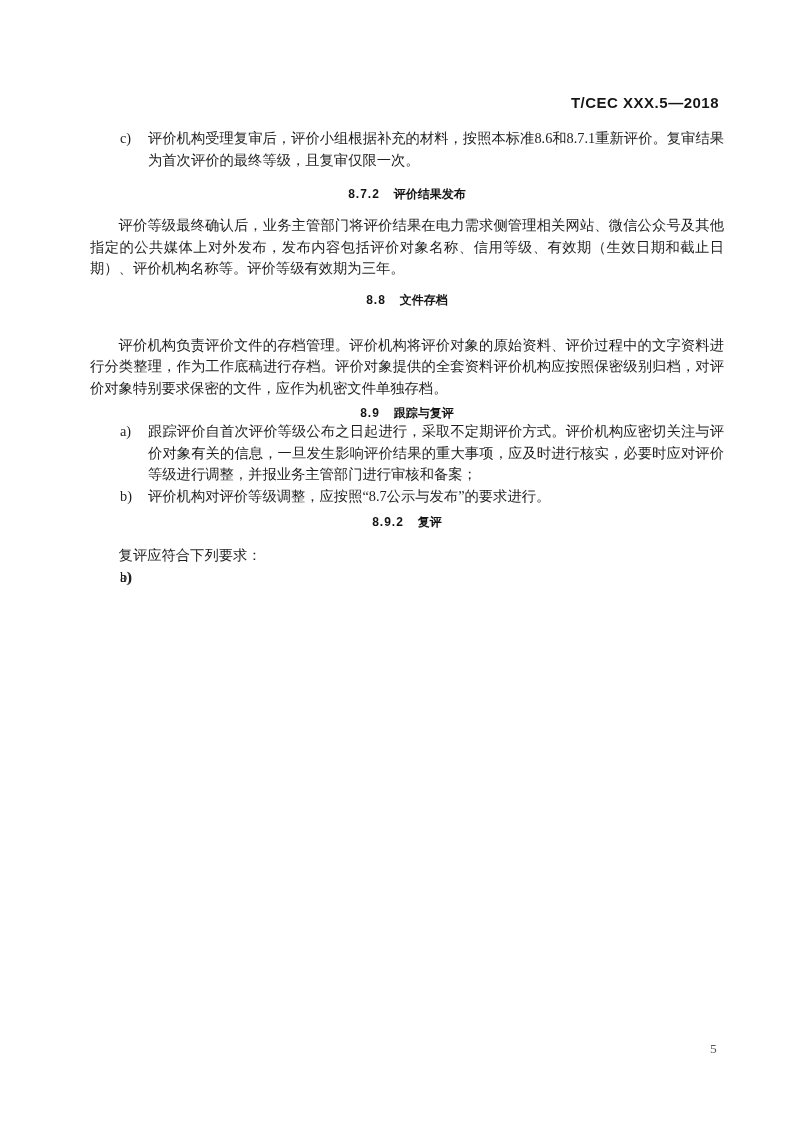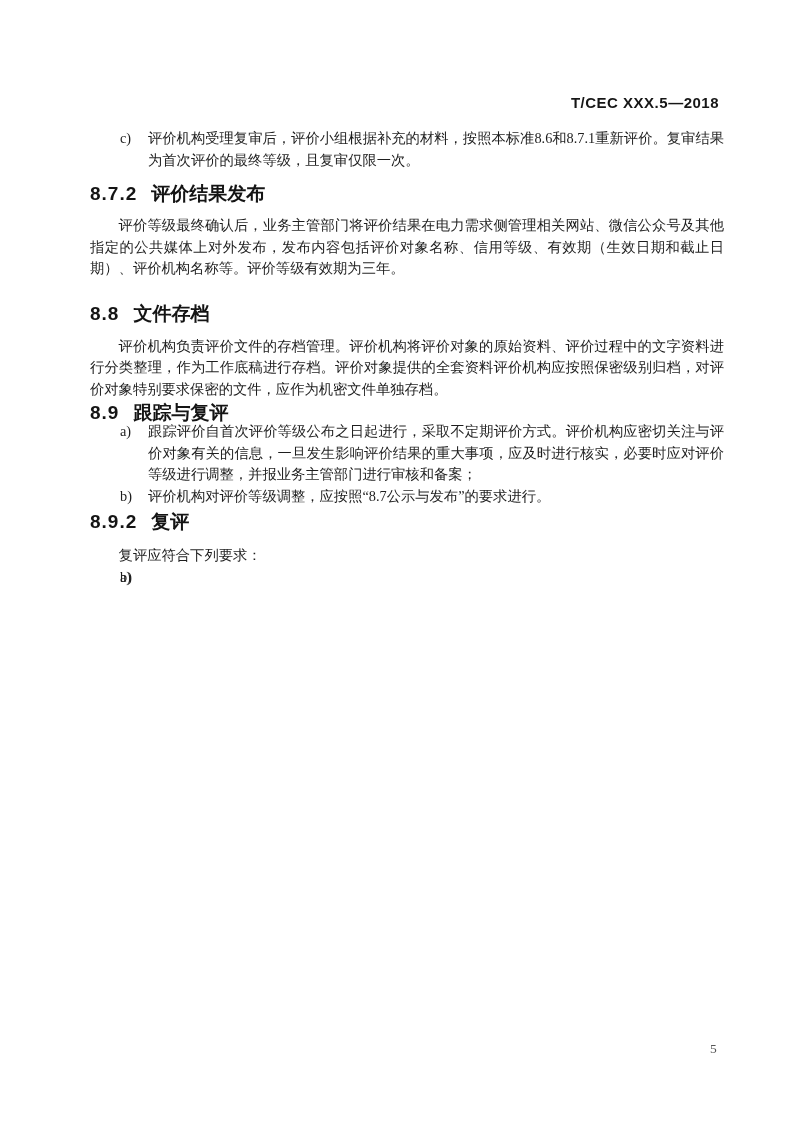--- a/index.html
+++ b/index.html
@@ -24,33 +24,33 @@
   }
   .content {
     position:absolute; left:90px; top:0;
     width:634px;
     font-size:14.3px; line-height:21.5px;
     text-align:justify;
     color:#1e1e1e;
   }
   .heading {
     font-family:"Liberation Sans","DejaVu Sans",sans-serif;
-    font-weight:bold; font-size:19px; line-height:16px;
-    color:#141414; text-align:left;
+    font-weight:bold; font-size:12px; line-height:16px;
+    color:#141414; text-align:center;
   }
   .h-num { display:inline-block; margin-right:14px; letter-spacing:1px; }
   .para { text-indent:2em; }
   .lead { text-indent:2em; text-align:left; }
   .list-item { position:relative; padding-left:58px; }
   .li-label { position:absolute; left:30px; top:0; }
   .mt-intro  { margin-top:128px; }
   .mt-h872   { margin-top:15px; }
   .mt-p872   { margin-top:13px; }
-  .mt-h88    { margin-top:26px; }
-  .mt-p88    { margin-top:14px; }
+  .mt-h88    { margin-top:12px; }
+  .mt-p88    { margin-top:28px;font-family:Liberation Mono, monospace; }
   .mt-h89    { margin-top:5px; }
   .mt-h891   { margin-top:17px; }
   .mt-lead1  { margin-top:15px; }
   .mt-h892   { margin-top:7px; }
   .mt-lead2  { margin-top:15px; }
   .page-number {
     position:absolute; left:710px; top:1041px;
     font-family:"Liberation Serif","DejaVu Serif",serif;
     font-size:13.5px; color:#555;
   }

